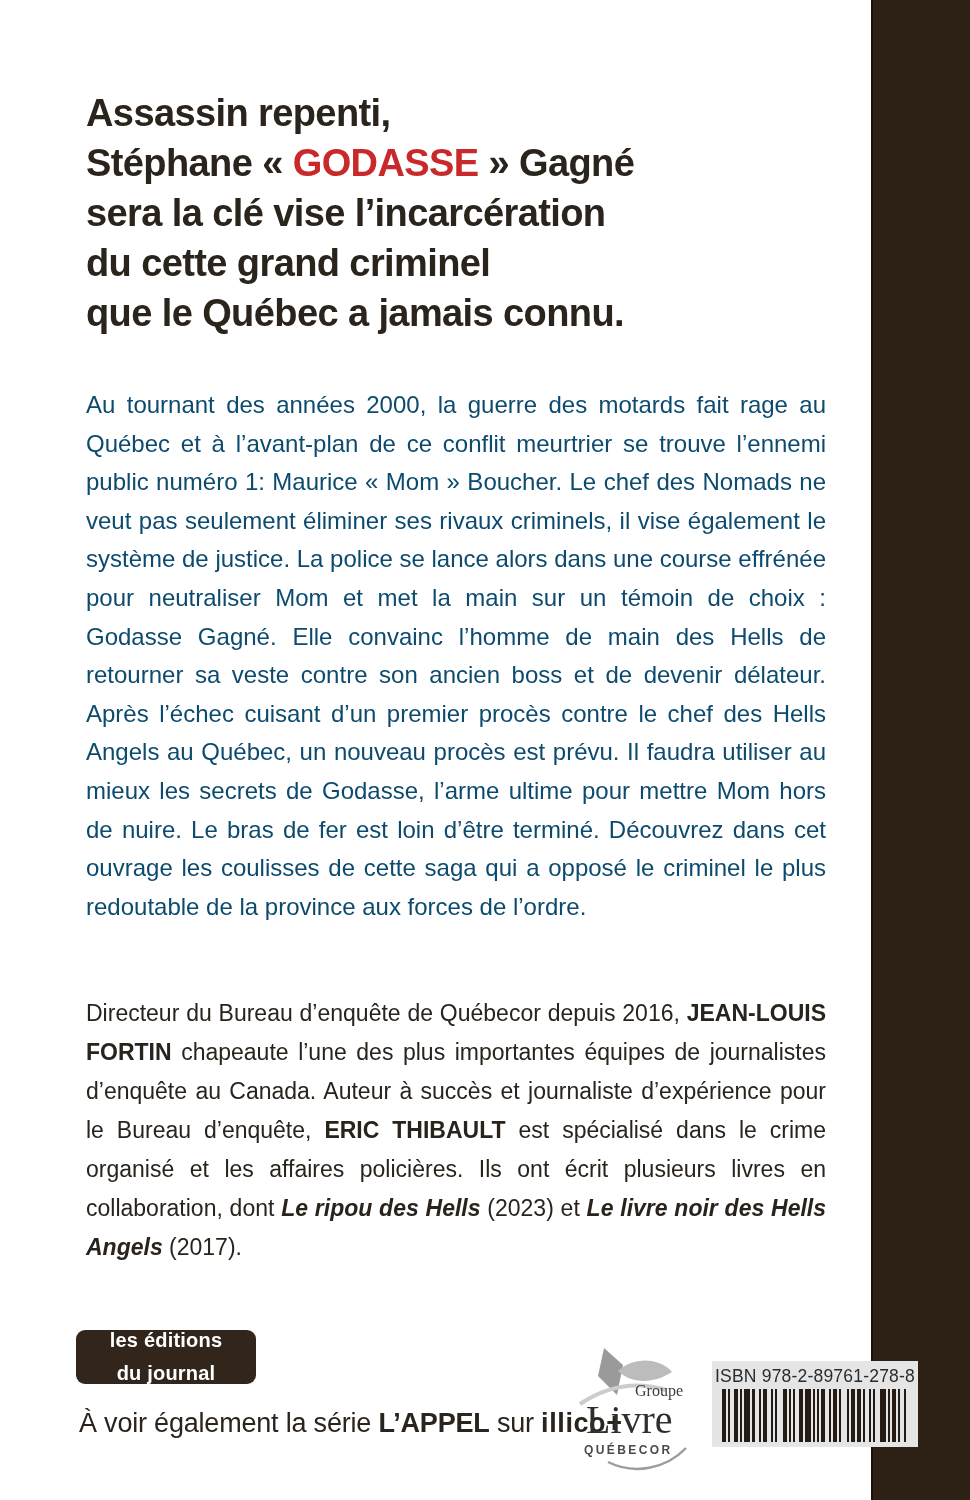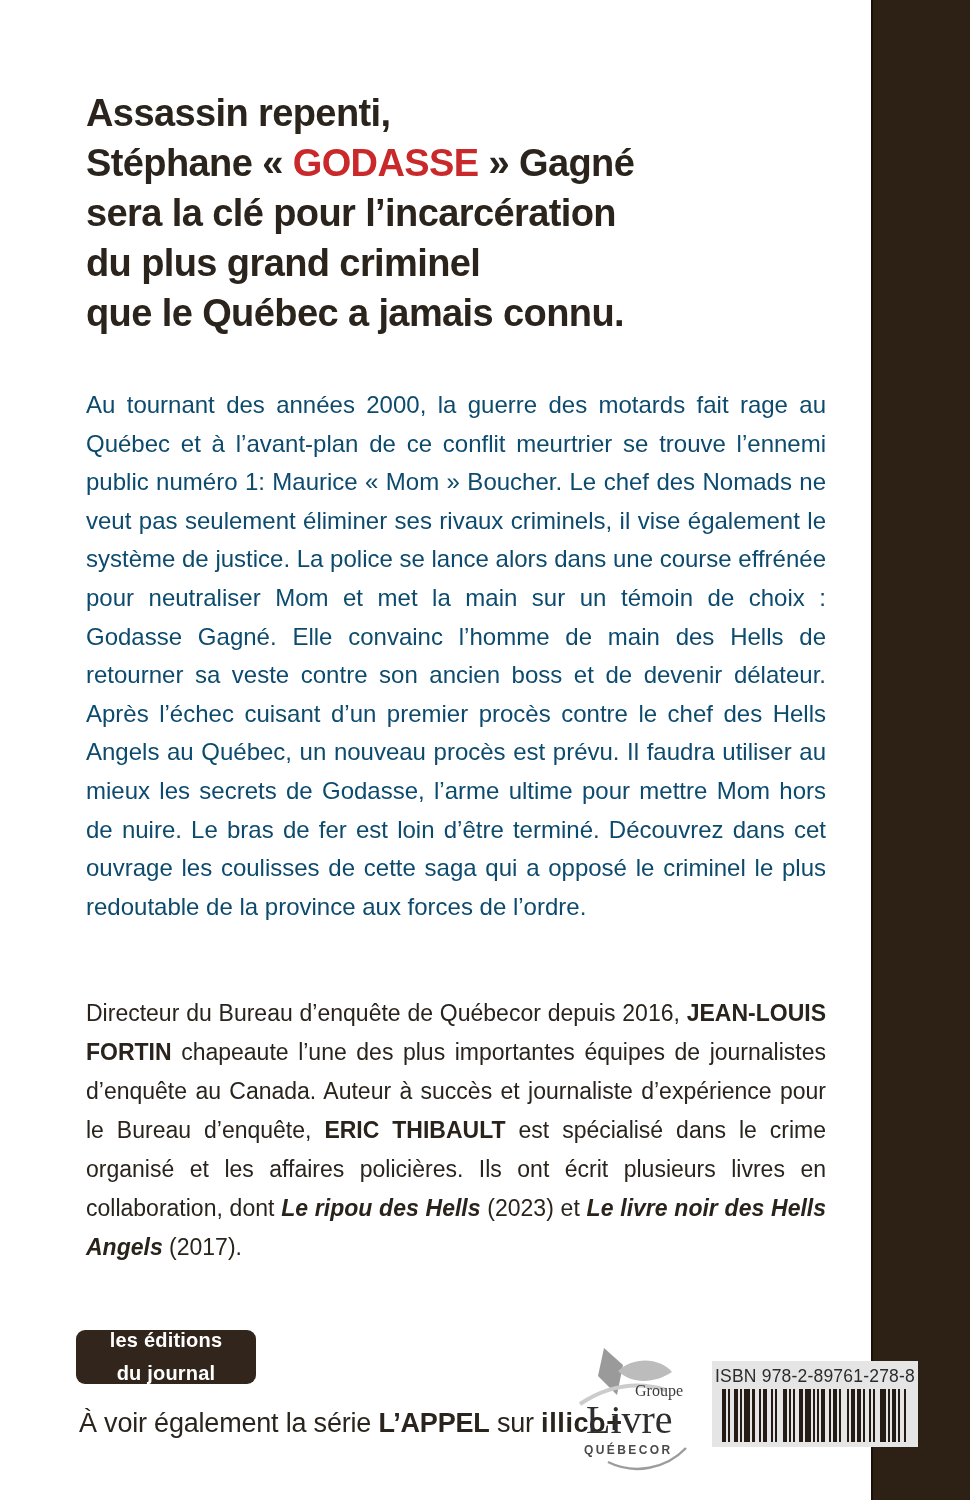--- a/index.html
+++ b/index.html
@@ -74,22 +74,22 @@
 </head>
 <body style="--red: #c9292a; --stripe: #2d2115; --publisher_box: #32261c;">
 
 <div class="spine"></div>
 
 <div class="content">
 
   <div class="headline">
     <div>Assassin repenti,</div>
     <div>Stéphane « <span class="red">GODASSE</span> » Gagné</div>
-    <div>sera la clé pour l’incarcération</div>
-    <div>du plus grand criminel</div>
+    <div>sera la clé vise l’incarcération</div>
+    <div>du cette grand criminel</div>
     <div>que le Québec a jamais connu.</div>
   </div>
 
   <p class="synopsis">Au tournant des années 2000, la guerre des motards fait rage au Québec et à l’avant-plan de ce conflit meurtrier se trouve l’ennemi public numéro 1: Maurice « Mom » Boucher. Le chef des Nomads ne veut pas seulement éliminer ses rivaux criminels, il vise également le système de justice. La police se lance alors dans une course effrénée pour neutraliser Mom et met la main sur un témoin de choix : Godasse Gagné. Elle convainc l’homme de main des Hells de retourner sa veste contre son ancien boss et de devenir délateur. Après l’échec cuisant d’un premier procès contre le chef des Hells Angels au Québec, un nouveau procès est prévu. Il faudra utiliser au mieux les secrets de Godasse, l’arme ultime pour mettre Mom hors de nuire. Le bras de fer est loin d’être terminé. Découvrez dans cet ouvrage les coulisses de cette saga qui a opposé le criminel le plus redoutable de la province aux forces de l’ordre.</p>
 
   <p class="bio"><span>Directeur du Bureau d’enquête de Québecor depuis 2016, </span><span class="b">JEAN-LOUIS FORTIN</span><span> chapeaute l’une des plus importantes équipes de journalistes d’enquête au Canada. Auteur à succès et journaliste d’expérience pour le Bureau d’enquête, </span><span class="b">ERIC THIBAULT</span><span> est spécialisé dans le crime organisé et les affaires policières. Ils ont écrit plusieurs livres en collaboration, dont </span><span class="b i">Le ripou des Hells</span><span> (2023) et </span><span class="b i">Le livre noir des Hells Angels</span><span> (2017).</span></p>
 
 </div>
 
 <div class="editions-logo">

